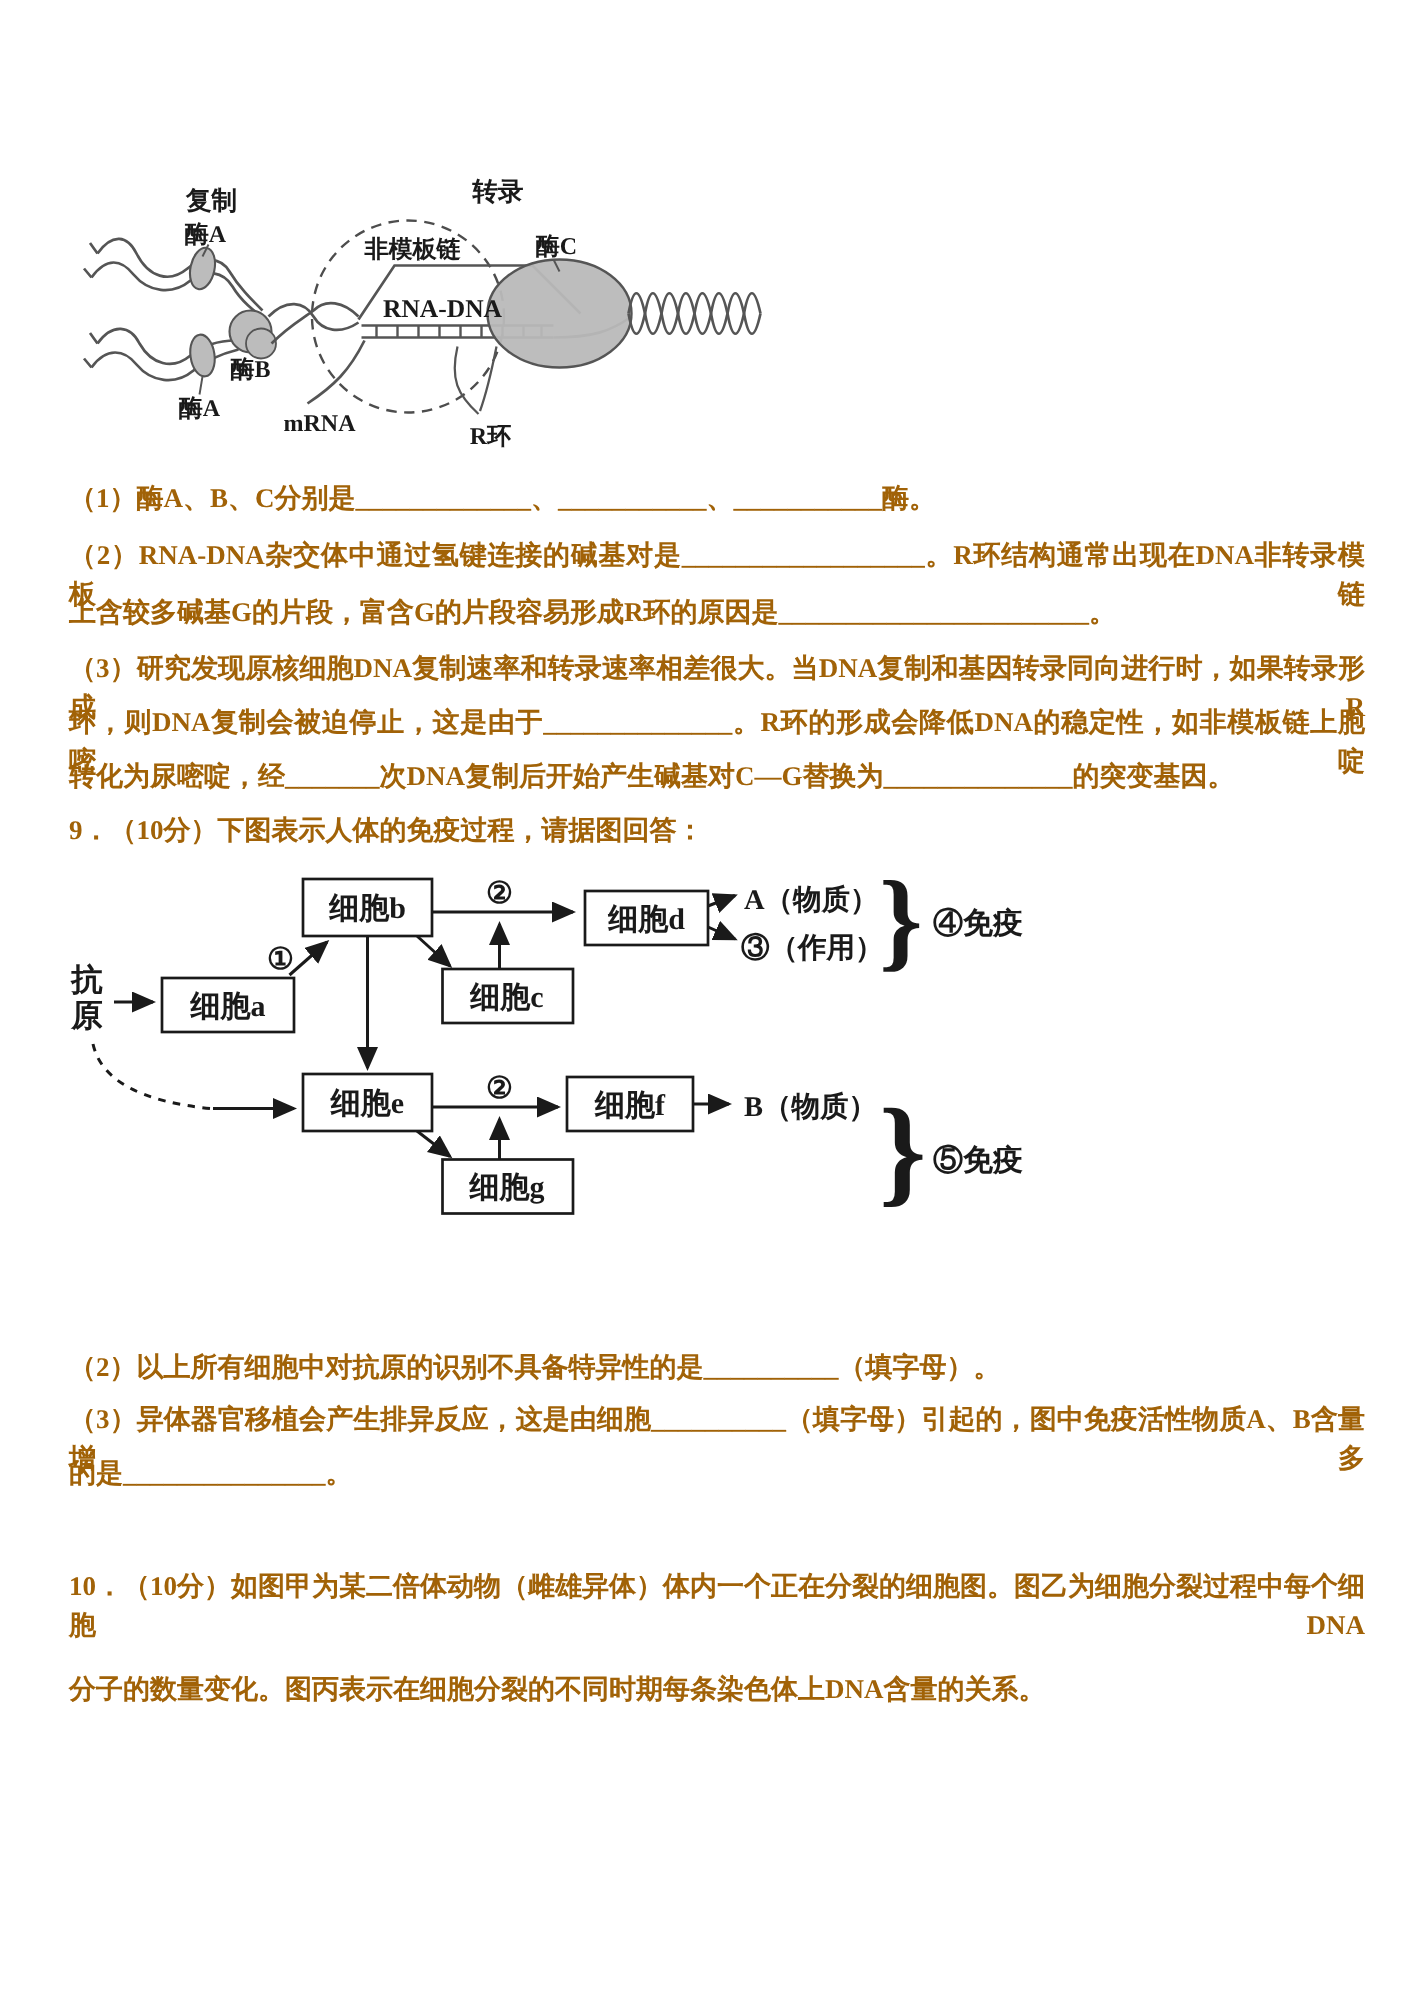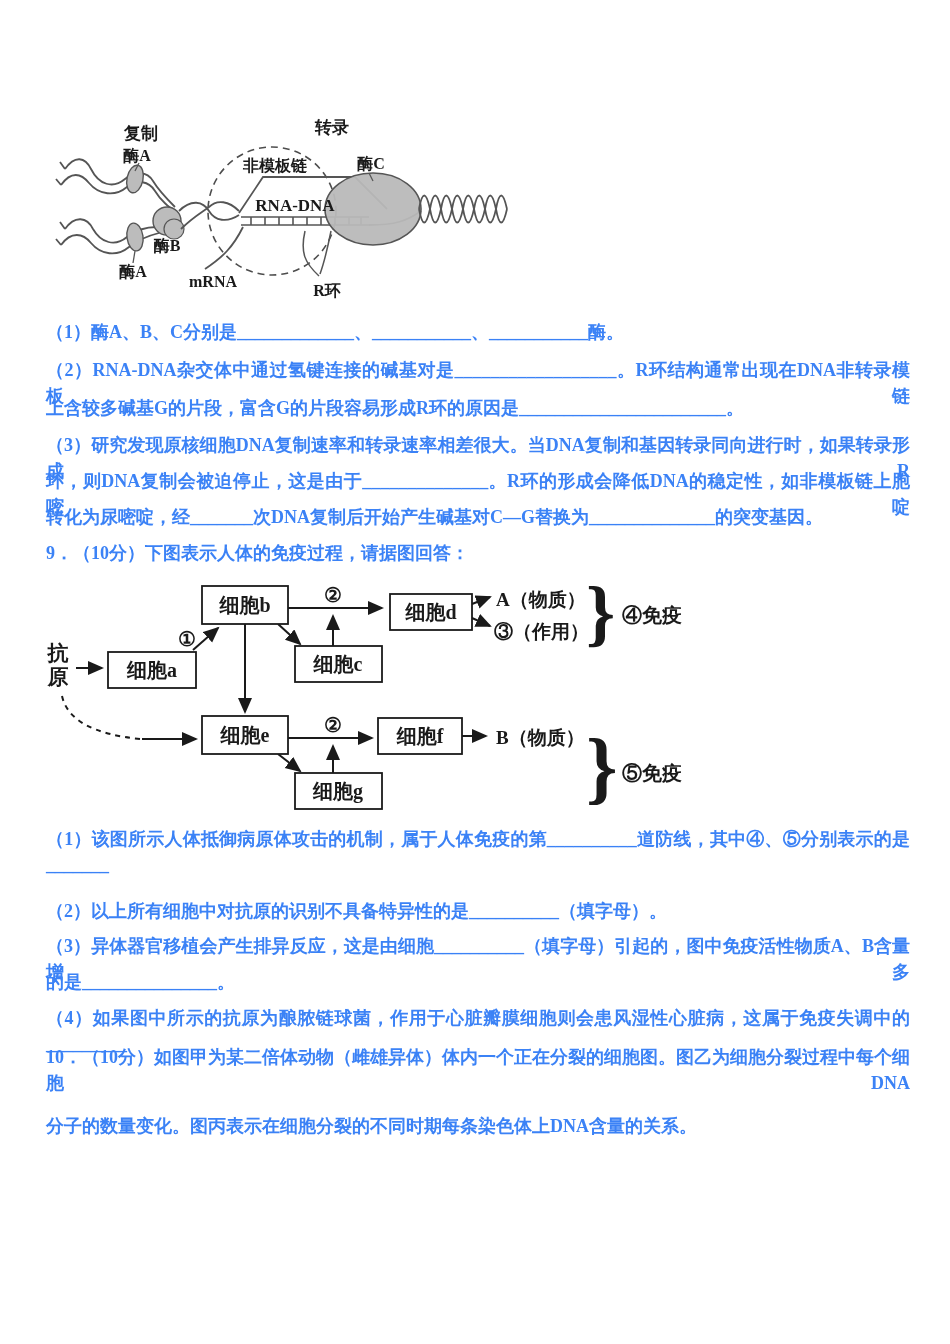--- a/index.html
+++ b/index.html
@@ -1,20 +1,20 @@
 <!DOCTYPE html>
 <html><head>
 <meta charset="utf-8">
 <style>
   html,body{margin:0;padding:0;background:#ffffff;}
   body{width:950px;height:1344px;position:relative;overflow:hidden;
        font-family:"Liberation Serif","DejaVu Serif",serif;color:#111;}
   .page{position:absolute;left:0;top:0;width:950px;height:1344px;background:#fff;margin-top:16px;}
   .tline{position:absolute;left:46px;width:864px;font-size:18px;font-weight:700;
-         line-height:26px;color:#3b82f6;}
+         line-height:26px;color:#a16207;}
   .tline.j{text-align:justify;text-align-last:justify;}
   svg text{font-family:"Liberation Serif","DejaVu Serif",serif;font-weight:700;fill:#1a1a1a;}
   svg .lat{font-weight:700;}
   .diag{position:absolute;}
 </style>
 </head>
 <body>
 
 <div class="page">
 
@@ -153,21 +153,19 @@
     <text x="454" y="70" font-size="19">③（作用）</text>
     <text x="456" y="176" font-size="19">B（物质）</text>
 
     <text x="546" y="70" font-size="74" font-weight="400">}</text>
     <text x="546" y="226" font-size="80" font-weight="400">}</text>
 
     <text x="582" y="54" font-size="20">④免疫</text>
     <text x="582" y="212" font-size="20">⑤免疫</text>
   </svg>
 
-  <div class="tline j" style="top:810px">（1）该图所示人体抵御病原体攻击的机制，属于人体免疫的第__________道防线，其中④、⑤分别表示的是_______</div>
   <div class="tline" style="top:882px">（2）以上所有细胞中对抗原的识别不具备特异性的是__________（填字母）。</div>
   <div class="tline j" style="top:917px">（3）异体器官移植会产生排异反应，这是由细胞__________（填字母）引起的，图中免疫活性物质A、B含量增多</div>
   <div class="tline" style="top:953px">的是_______________。</div>
-  <div class="tline j" style="top:989px">（4）如果图中所示的抗原为酿脓链球菌，作用于心脏瓣膜细胞则会患风湿性心脏病，这属于免疫失调中的_________</div>
   <div class="tline j" style="top:1028px">10．（10分）如图甲为某二倍体动物（雌雄异体）体内一个正在分裂的细胞图。图乙为细胞分裂过程中每个细胞DNA</div>
   <div class="tline" style="top:1097px">分子的数量变化。图丙表示在细胞分裂的不同时期每条染色体上DNA含量的关系。</div>
 
 </div>
 
 </body></html>

